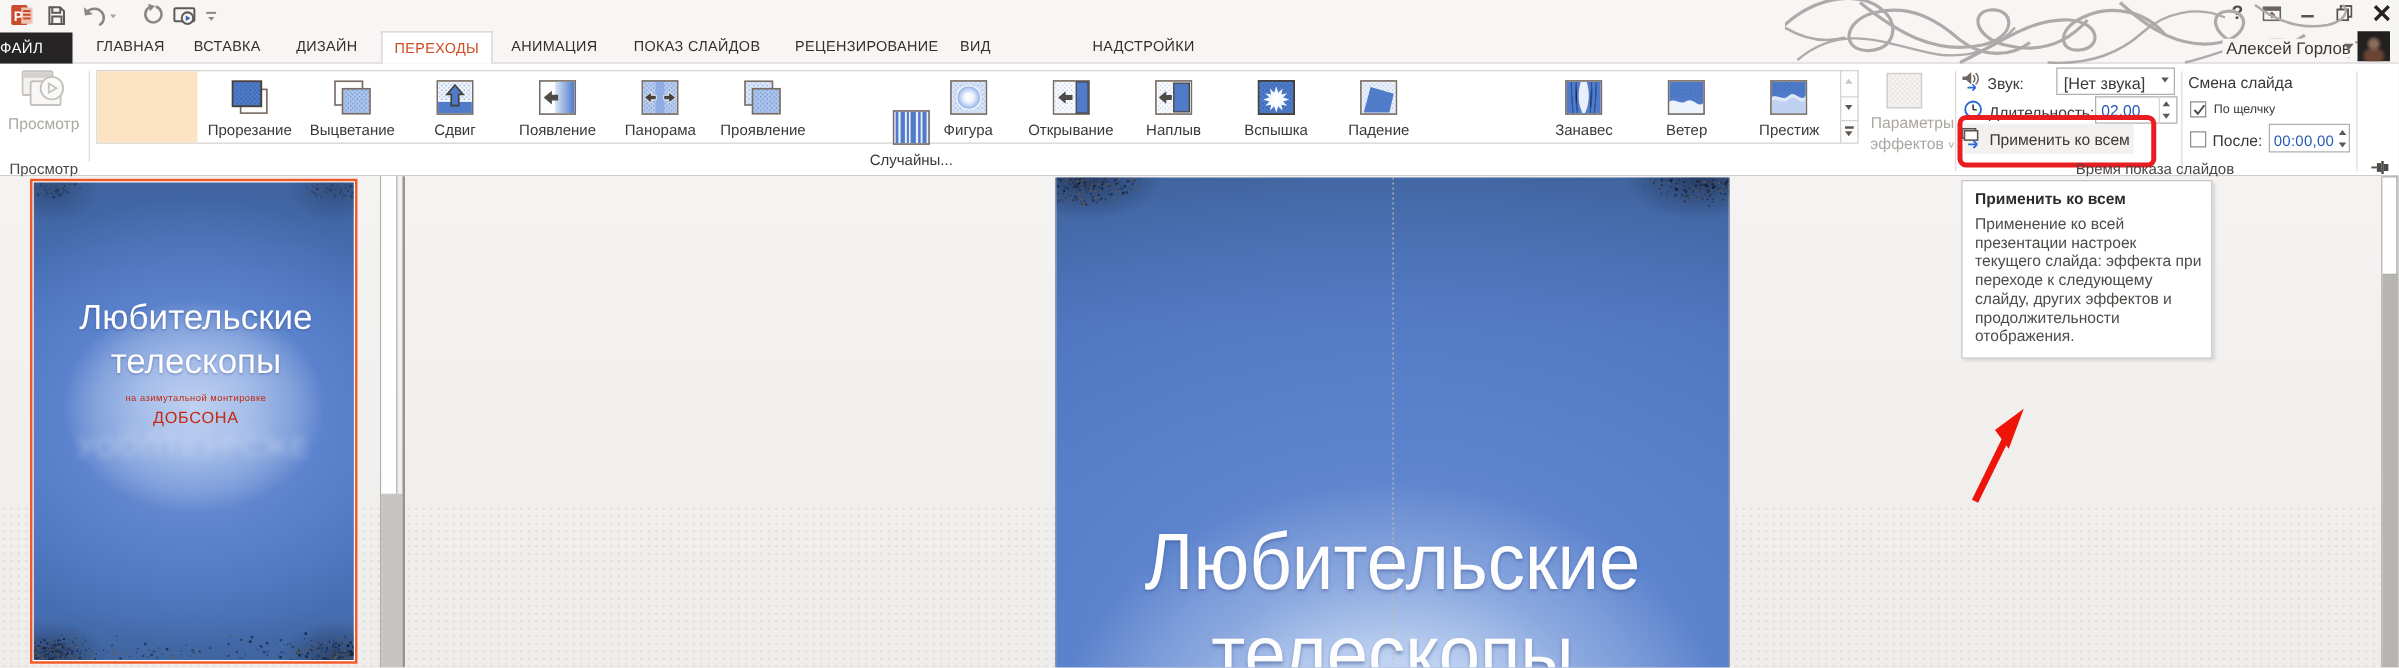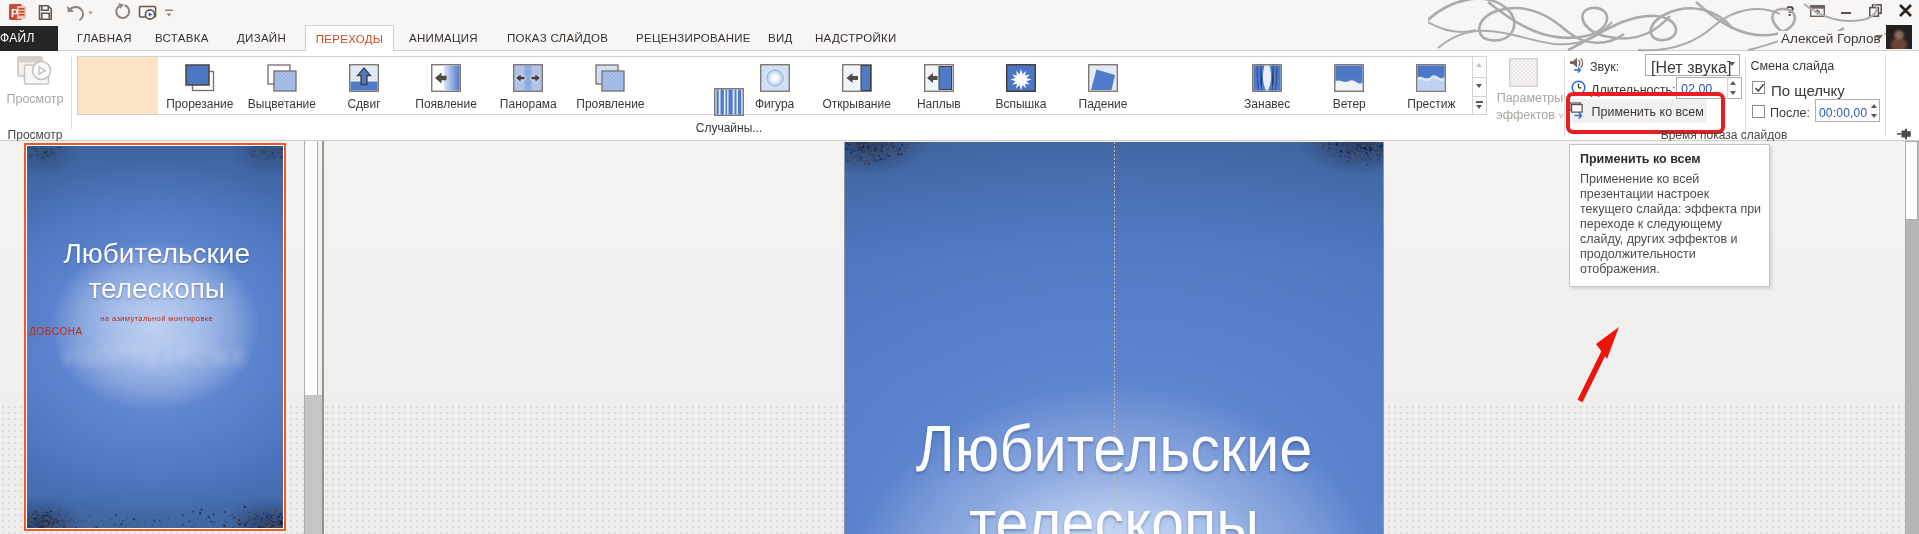--- a/index.html
+++ b/index.html
@@ -102,21 +102,21 @@
   <div id="tabline" class="abs"></div>
   <div id="filetab">ФАЙЛ</div>
   <div class="tab" style="left:77px;">ГЛАВНАЯ</div>
   <div class="tab" style="left:155px;">ВСТАВКА</div>
   <div class="tab" style="left:237px;">ДИЗАЙН</div>
   <div id="seltab">ПЕРЕХОДЫ</div>
   <div class="tab" style="left:409px;">АНИМАЦИЯ</div>
   <div class="tab" style="left:507px;">ПОКАЗ СЛАЙДОВ</div>
   <div class="tab" style="left:636px;">РЕЦЕНЗИРОВАНИЕ</div>
   <div class="tab" style="left:768px;">ВИД</div>
-  <div class="tab" style="left:815px;">НАДСТРОЙКИ</div>
+  <div class="tab" style="left:874px;">НАДСТРОЙКИ</div>
 
   <div id="ribbon" class="abs"></div>
   <svg width="0" height="0" style="position:absolute">
     <defs>
       <pattern id="pdb" width="3.6" height="3.6" patternUnits="userSpaceOnUse">
           <circle cx="0.9" cy="0.9" r="0.7" fill="#8fb0e8"></circle>
           <circle cx="2.7" cy="2.7" r="0.7" fill="#a9c4ef"></circle>
         </pattern>
       <pattern id="pdd" width="3.6" height="3.6" patternUnits="userSpaceOnUse">
           <circle cx="0.9" cy="0.9" r="0.65" fill="#2e59a2"></circle>
@@ -312,21 +312,21 @@
     <div class="vsep" style="left:1564px;height:80px;"></div>
 
     <svg class="abs" style="left:1569px;top:5px;" width="17" height="17" viewBox="0 0 17 17">
       <path d="M1 5.2 h3 l4 -3.6 v10 l-4 -3.6 h-3 z" fill="#6d655e"></path>
       <path d="M9.5 4 c1.8 1.6 1.8 4.4 0 6" stroke="#6d655e" stroke-width="1.2" fill="none"></path>
       <path d="M11.5 2.4 c2.8 2.4 2.8 6.8 0 9.2" stroke="#6d655e" stroke-width="1.2" fill="none"></path>
       <path d="M5 14 h6.5 m0 0 l-2.6 -2.6 m2.6 2.6 l-2.6 2.6" stroke="#2a6ad4" stroke-width="1.4" fill="none"></path>
     </svg>
     <div class="ticklbl" style="left:1590px;top:9px;font-size:12.5px;">Звук:</div>
     <div class="abs" style="left:1645px;top:2.5px;width:95px;height:22px;background:#fff;border:1px solid #b1afac;"></div>
-    <div class="ticklbl" style="left:1651px;top:8px;font-size:16px;">[Нет звука]</div>
+    <div class="ticklbl" style="left:1651px;top:8px;font-size:13px;">[Нет звука]</div>
     <div class="abs" style="left:1728.5px;top:11px;width:0;height:0;border-left:3.5px solid transparent;border-right:3.5px solid transparent;border-top:4.5px solid #5f5650;"></div>
 
     <svg class="abs" style="left:1571px;top:29px;" width="15" height="15" viewBox="0 0 15 15">
       <circle cx="7.5" cy="7.5" r="6.3" fill="#fff" stroke="#2a6ad4" stroke-width="1.5"></circle>
       <path d="M7.5 7.8 V3.6 M7.5 7.8 L10.4 7.8" stroke="#3b3836" stroke-width="1.3" fill="none"></path>
     </svg>
     <div class="ticklbl" style="left:1591px;top:31.5px;font-size:12.5px;">Длительность:</div>
     <div class="abs" style="left:1675.5px;top:25.5px;width:66px;height:22.5px;background:#fff;border:1px solid #b1afac;"></div>
     <div class="ticklbl" style="left:1681px;top:31px;font-size:12.5px;color:#2458b3;">02.00</div>
     <div class="abs" style="left:1727px;top:25.5px;width:1px;height:22.5px;background:#d8d6d4;"></div>
@@ -341,21 +341,21 @@
     </svg>
     <div class="ticklbl" style="left:1591.5px;top:53.5px;font-size:12.5px;">Применить ко всем</div>
     <div class="abs" style="left:1565.5px;top:40.5px;width:159px;height:42.5px;border:4.5px solid #e91c22;border-radius:7px;"></div>
     <div class="vsep" style="left:1744.5px;height:80px;"></div>
 
     <div class="ticklbl" style="left:1750.5px;top:8px;font-size:12.5px;">Смена слайда</div>
     <div class="abs" style="left:1752px;top:30px;width:13px;height:13px;background:#fff;border:1px solid #908d8a;"></div>
     <svg class="abs" style="left:1753.5px;top:32px;" width="11" height="10" viewBox="0 0 11 10">
         <path d="M1.5 5 l2.8 3 L9.5 1.2" stroke="#4a4742" stroke-width="1.5" fill="none"></path>
       </svg>
-    <div class="ticklbl" style="left:1771px;top:31px;font-size:15px;">По щелчку</div>
+    <div class="ticklbl" style="left:1771px;top:31px;font-size:10px;">По щелчку</div>
     <div class="abs" style="left:1752px;top:53.5px;width:13px;height:13px;background:#fff;border:1px solid #908d8a;"></div>
     <div class="ticklbl" style="left:1770px;top:54.5px;font-size:12.5px;">После:</div>
     <div class="abs" style="left:1815px;top:48px;width:65px;height:23px;background:#fff;border:1px solid #b1afac;"></div>
     <div class="ticklbl" style="left:1819px;top:54.5px;font-size:12px;letter-spacing:0.2px;color:#2458b3;">00:00,00</div>
     <div class="abs" style="left:1870.5px;top:53px;width:0;height:0;border-left:3.5px solid transparent;border-right:3.5px solid transparent;border-bottom:4.5px solid #5f5650;"></div>
     <div class="abs" style="left:1870.5px;top:62.5px;width:0;height:0;border-left:3.5px solid transparent;border-right:3.5px solid transparent;border-top:4.5px solid #5f5650;"></div>
     <div class="vsep" style="left:1884.5px;height:80px;"></div>
 
     <svg class="abs" style="left:1897px;top:77px;" width="14" height="12" viewBox="0 0 14 12">
       <rect x="0" y="5.2" width="4.5" height="1.5" fill="#4f4b47"></rect>
@@ -942,21 +942,21 @@
           <rect x="2.7" y="19.7" width="1" height="1" fill="#1a2440" opacity="0.6"></rect>
           <rect x="181.2" y="14.3" width="2" height="2" fill="#1a2440" opacity="0.55"></rect>
           <rect x="132.0" y="18.3" width="1.5" height="1.5" fill="#10182e" opacity="0.58"></rect>
           <rect x="96.6" y="18.5" width="1" height="1" fill="#10182e" opacity="0.62"></rect>
           <rect x="55.4" y="17.8" width="1" height="1" fill="#10182e" opacity="0.81"></rect>
           <rect x="204.8" y="12.4" width="1" height="1" fill="#1a2440" opacity="0.75"></rect>
         </svg>
         <div class="abs" style="left:2px;top:92px;width:100%;text-align:center;font-size:28px;color:#fdfdfe;text-shadow:0 1px 2px rgba(40,60,120,0.45);">Любительские</div>
       <div class="abs" style="left:2px;top:127px;width:100%;text-align:center;font-size:28px;color:#fdfdfe;text-shadow:0 1px 2px rgba(40,60,120,0.45);">телескопы</div>
       <div class="abs" style="left:2px;top:168px;width:100%;text-align:center;font-size:7.5px;letter-spacing:0.4px;color:#c3280e;">на  азимутальной монтировке</div>
-      <div class="abs" style="left:2px;top:180.5px;width:100%;text-align:left;font-size:10px;letter-spacing:0.6px;color:#c3280e;">ДОБСОНА</div>
+      <div class="abs" style="left:2px;top:180.5px;width:100%;text-align:center;font-size:13px;letter-spacing:0.6px;color:#c3280e;">ДОБСОНА</div>
       <div class="abs" style="left:0;top:190px;width:100%;text-align:center;font-size:18px;color:#dfe9fb;opacity:0.28;filter:blur(3px);">18 ИЮЛЯ 2015</div>
       <div class="abs" style="left:0;top:199px;width:100%;text-align:center;font-size:22px;letter-spacing:1.5px;color:#e8effc;opacity:0.42;filter:blur(3px);">УООПТЕУРСЖЕ</div>
     </div>
   </div>
 
   <div class="abs" style="left:303.5px;top:141px;width:1px;height:393px;background:#aeaca9;"></div>
   <div class="abs" style="left:304.5px;top:141px;width:13.5px;height:254px;background:#fefefe;border-right:1px solid #aeaca9;"></div>
   <div class="abs" style="left:304.5px;top:395px;width:17px;height:139px;background:#c7c5c3;"></div>
   <div class="abs" style="left:322px;top:141px;width:1.5px;height:393px;background:#96948f;"></div>
 

